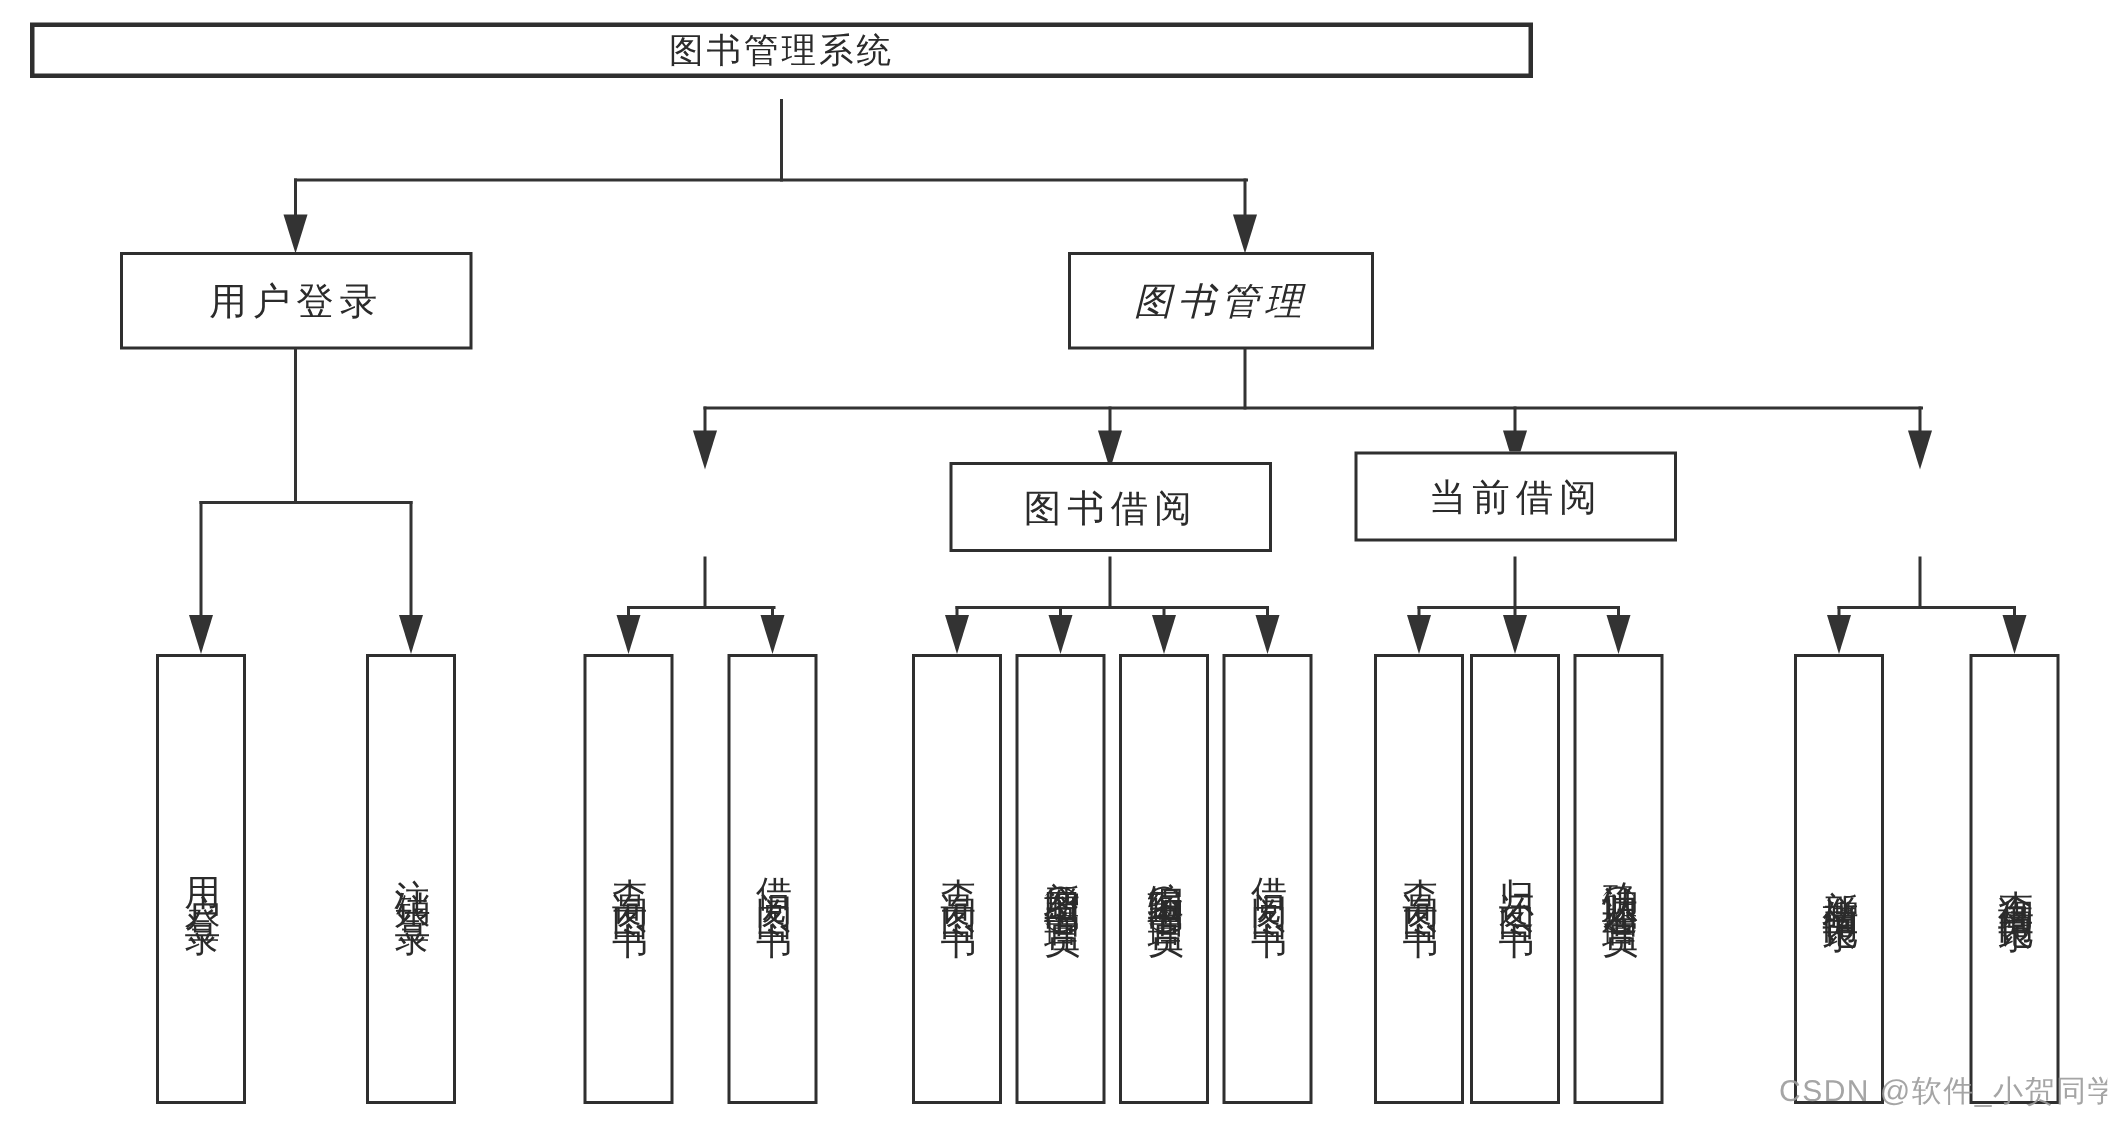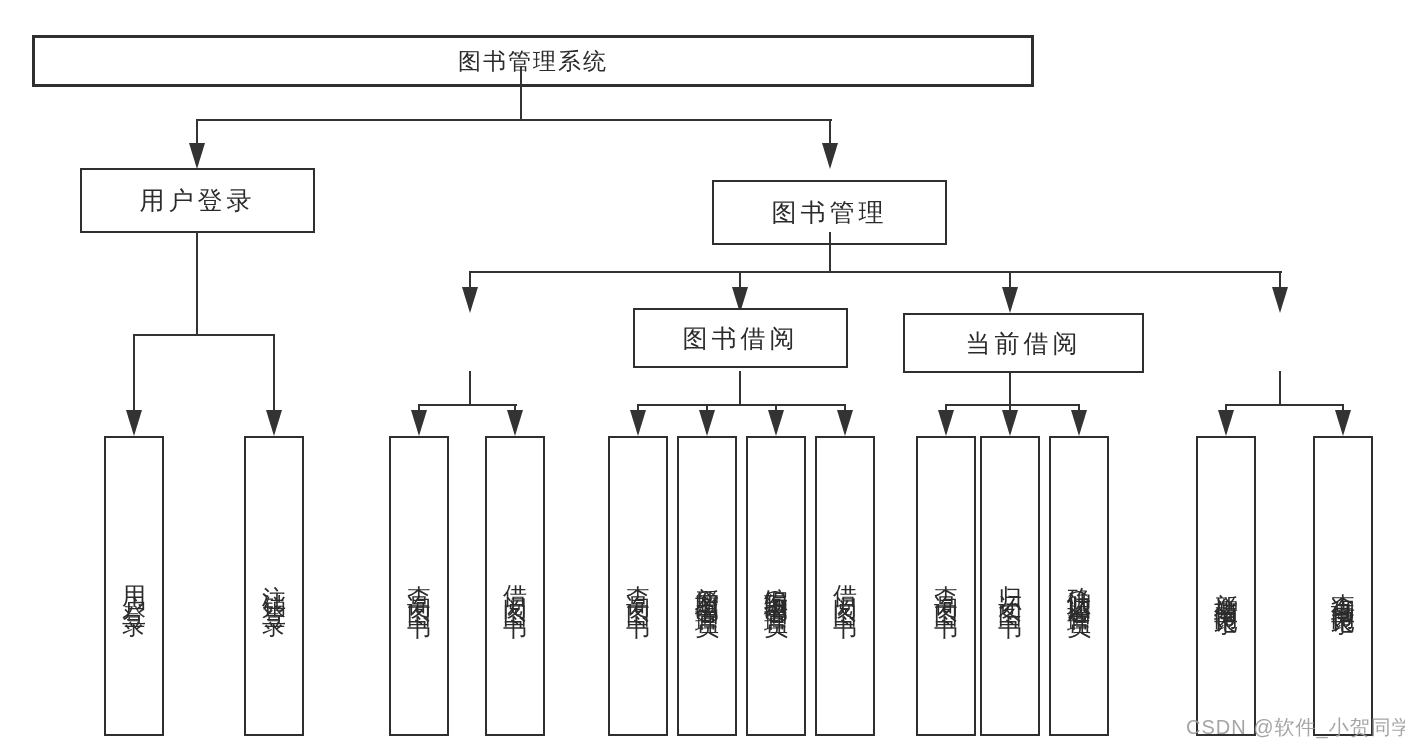--- a/index.html
+++ b/index.html
@@ -60,35 +60,35 @@
     letter-spacing: 1px;
     white-space: nowrap;
     z-index: 10;
   }
 </style>
 </head>
 <body>
 
 <div class="canvas">
 
-  <div class="box root" style="left:32px; top:15px; width:1002px; height:52px;margin-top:20px;">
+  <div class="box root" style="left:20px; top:15px; width:1002px; height:37px;">
     <span>图书管理系统</span>
   </div>
 
   <div class="ln v" style="left:520px; top:66px; height:55px;"></div>
   <div class="ln h" style="left:196px; top:119px; width:636px;"></div>
   <div class="ln v" style="left:196px; top:119px; height:27px;"></div>
   <div class="ln v" style="left:829px; top:119px; height:27px;"></div>
   <div class="arrow" style="left:189px; top:143px;"></div>
   <div class="arrow" style="left:822px; top:143px;"></div>
 
   <div class="box lvl" style="left:80px; top:168px; width:235px; height:65px;">
     <span>用户登录</span>
   </div>
-  <div class="box lvl" style="left:712px; top:180px; width:235px; height:65px;">
+  <div class="box lvl" style="left:712px; top:168px; width:204px; height:65px;font-style:italic;">
     <span>图书管理</span>
   </div>
 
   <div class="ln v" style="left:196px; top:232px; height:104px;"></div>
   <div class="ln h" style="left:133px; top:334px; width:142px;"></div>
   <div class="ln v" style="left:133px; top:334px; height:78px;"></div>
   <div class="ln v" style="left:273px; top:334px; height:78px;"></div>
   <div class="arrow" style="left:126px; top:410px;"></div>
   <div class="arrow" style="left:266px; top:410px;"></div>
 
@@ -99,21 +99,21 @@
   <div class="ln v" style="left:1009px; top:271px; height:18px;"></div>
   <div class="ln v" style="left:1279px; top:271px; height:18px;"></div>
   <div class="arrow" style="left:462px; top:287px;"></div>
   <div class="arrow" style="left:732px; top:287px;"></div>
   <div class="arrow" style="left:1002px; top:287px;"></div>
   <div class="arrow" style="left:1272px; top:287px;"></div>
 
   <div class="box lvl" style="left:633px; top:308px; width:215px; height:60px;text-align:right;">
     <span>图书借阅</span>
   </div>
-  <div class="box lvl" style="left:903px; top:301px; width:241px; height:60px;margin-top:12px;">
+  <div class="box lvl" style="left:903px; top:301px; width:215px; height:60px;">
     <span>当前借阅</span>
   </div>
 
   <div class="ln v" style="left:469px; top:371px; height:35px;"></div>
   <div class="ln h" style="left:418px; top:404px; width:99px;"></div>
   <div class="ln v" style="left:418px; top:404px; height:9px;"></div>
   <div class="ln v" style="left:514px; top:404px; height:9px;"></div>
   <div class="arrow" style="left:411px; top:410px;"></div>
   <div class="arrow" style="left:507px; top:410px;"></div>
 

